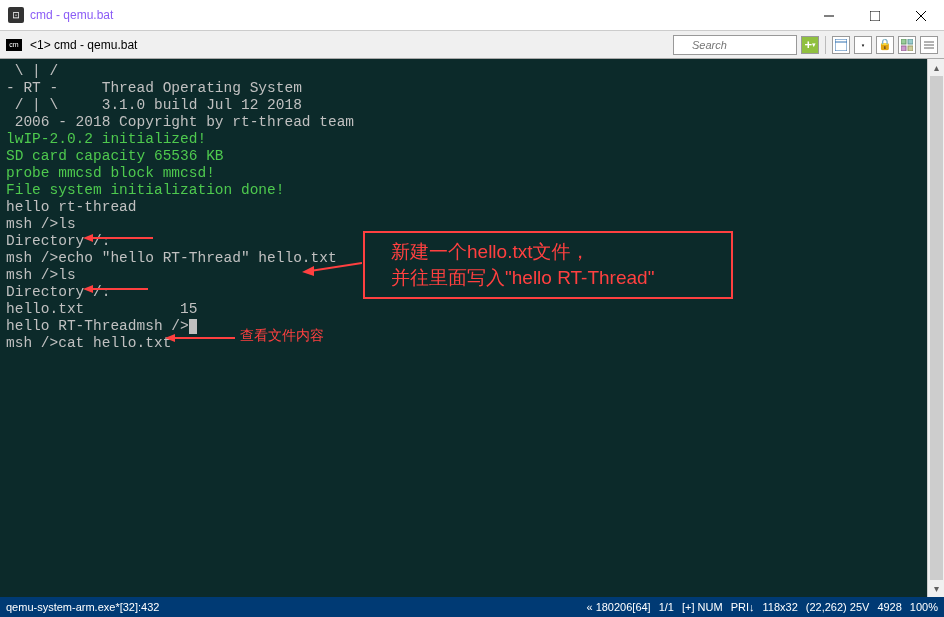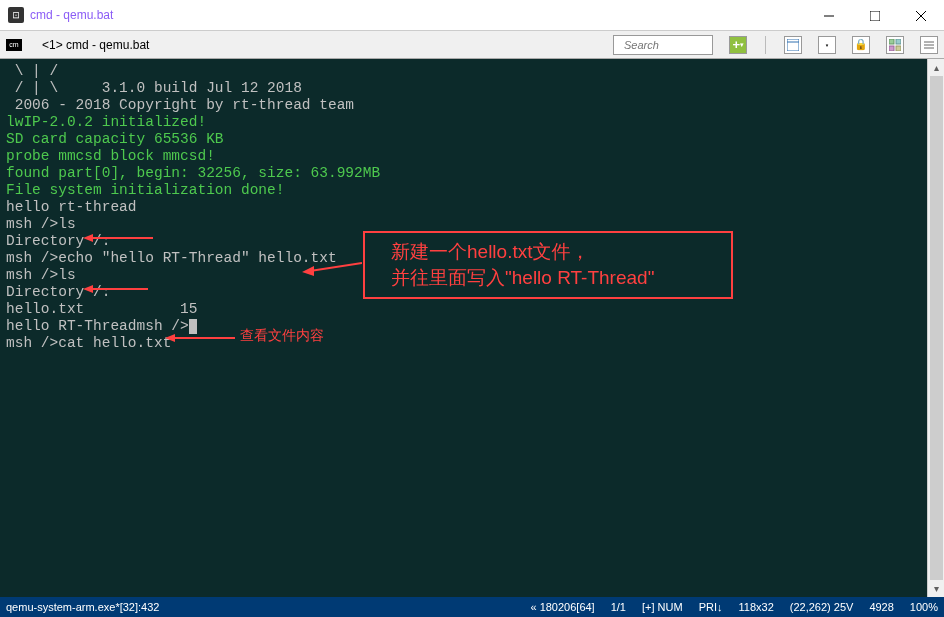--- a/index.html
+++ b/index.html
@@ -48,44 +48,44 @@
       cursor: pointer;
     }
     .win-btn svg { width: 10px; height: 10px; }
     .toolbar {
       height: 28px;
       background: #f0f0f0;
       border-bottom: 1px solid #aaa;
       display: flex;
       align-items: center;
       padding: 0 6px;
-      gap: 16px;
+      gap: 4px;
     }
     .tab-icon {
       width: 16px; height: 12px;
       background: #000;
       display: flex;
       align-items: center;
       justify-content: center;
       color: #fff;
       font-size: 7px;
     }
     .tab-text {
       font-size: 12px;
       color: #000;
       flex: 1;
       padding-left: 4px;
     }
     .search-input {
-      width: 100px;
+      width: 124px;
       height: 20px;
       border: 1px solid #999;
       font-size: 11px;
       font-style: italic;
-      padding: 0 10px;
+      padding: 0 18px;
       color: #888;
       background: #fff;
     }
     .toolbar-btn {
       width: 18px; height: 18px;
       border: 1px solid #999;
       background: #fff;
       display: flex;
       align-items: center;
       justify-content: center;
@@ -144,21 +144,21 @@
     .status-bar {
       height: 20px;
       background: #003a74;
       color: #fff;
       font-size: 11px;
       display: flex;
       align-items: flex-start;
       padding: 4px 6px;
     }
     .status-left { flex: 1; }
-    .status-right { display: flex; gap: 16px; }
+    .status-right { display: flex; gap: 8px; }
     .scrollbar-v {
       position: absolute;
       right: 0;
       top: 59px;
       width: 17px;
       height: calc(100% - 59px - 20px);
       background: #f0f0f0;
       border-left: 1px solid #ccc;
     }
     .scroll-arrow {
@@ -240,26 +240,26 @@
         <line x1="1" y1="3" x2="11" y2="3" stroke="#666"></line>
         <line x1="1" y1="6" x2="11" y2="6" stroke="#666"></line>
         <line x1="1" y1="9" x2="11" y2="9" stroke="#666"></line>
       </svg>
     </div>
 </div>
 
 <div class="terminal">
   <div id="term-content">
       <div class="term-line"> \ | /</div>
+      <div class="term-line">- RT -     Thread Operating System</div>
       <div class="term-line"> / | \     3.1.0 build Jul 12 2018</div>
       <div class="term-line"> 2006 - 2018 Copyright by rt-thread team</div>
       <div class="term-line green">lwIP-2.0.2 initialized!</div>
       <div class="term-line green">SD card capacity 65536 KB</div>
       <div class="term-line green">probe mmcsd block mmcsd!</div>
-      <div class="term-line green">found part[0], begin: 32256, size: 63.992MB</div>
       <div class="term-line green">File system initialization done!</div>
       <div class="term-line">hello rt-thread</div>
       <div class="term-line">msh /&gt;ls</div>
       <div class="term-line">Directory /:</div>
       <div class="term-line">msh /&gt;echo "hello RT-Thread" hello.txt</div>
       <div class="term-line">msh /&gt;ls</div>
       <div class="term-line">Directory /:</div>
       <div class="term-line">hello.txt           15</div>
       <div class="term-line">hello RT-Threadmsh /&gt;<span class="cursor"></span></div>
       <div class="term-line">msh /&gt;cat hello.txt</div>

